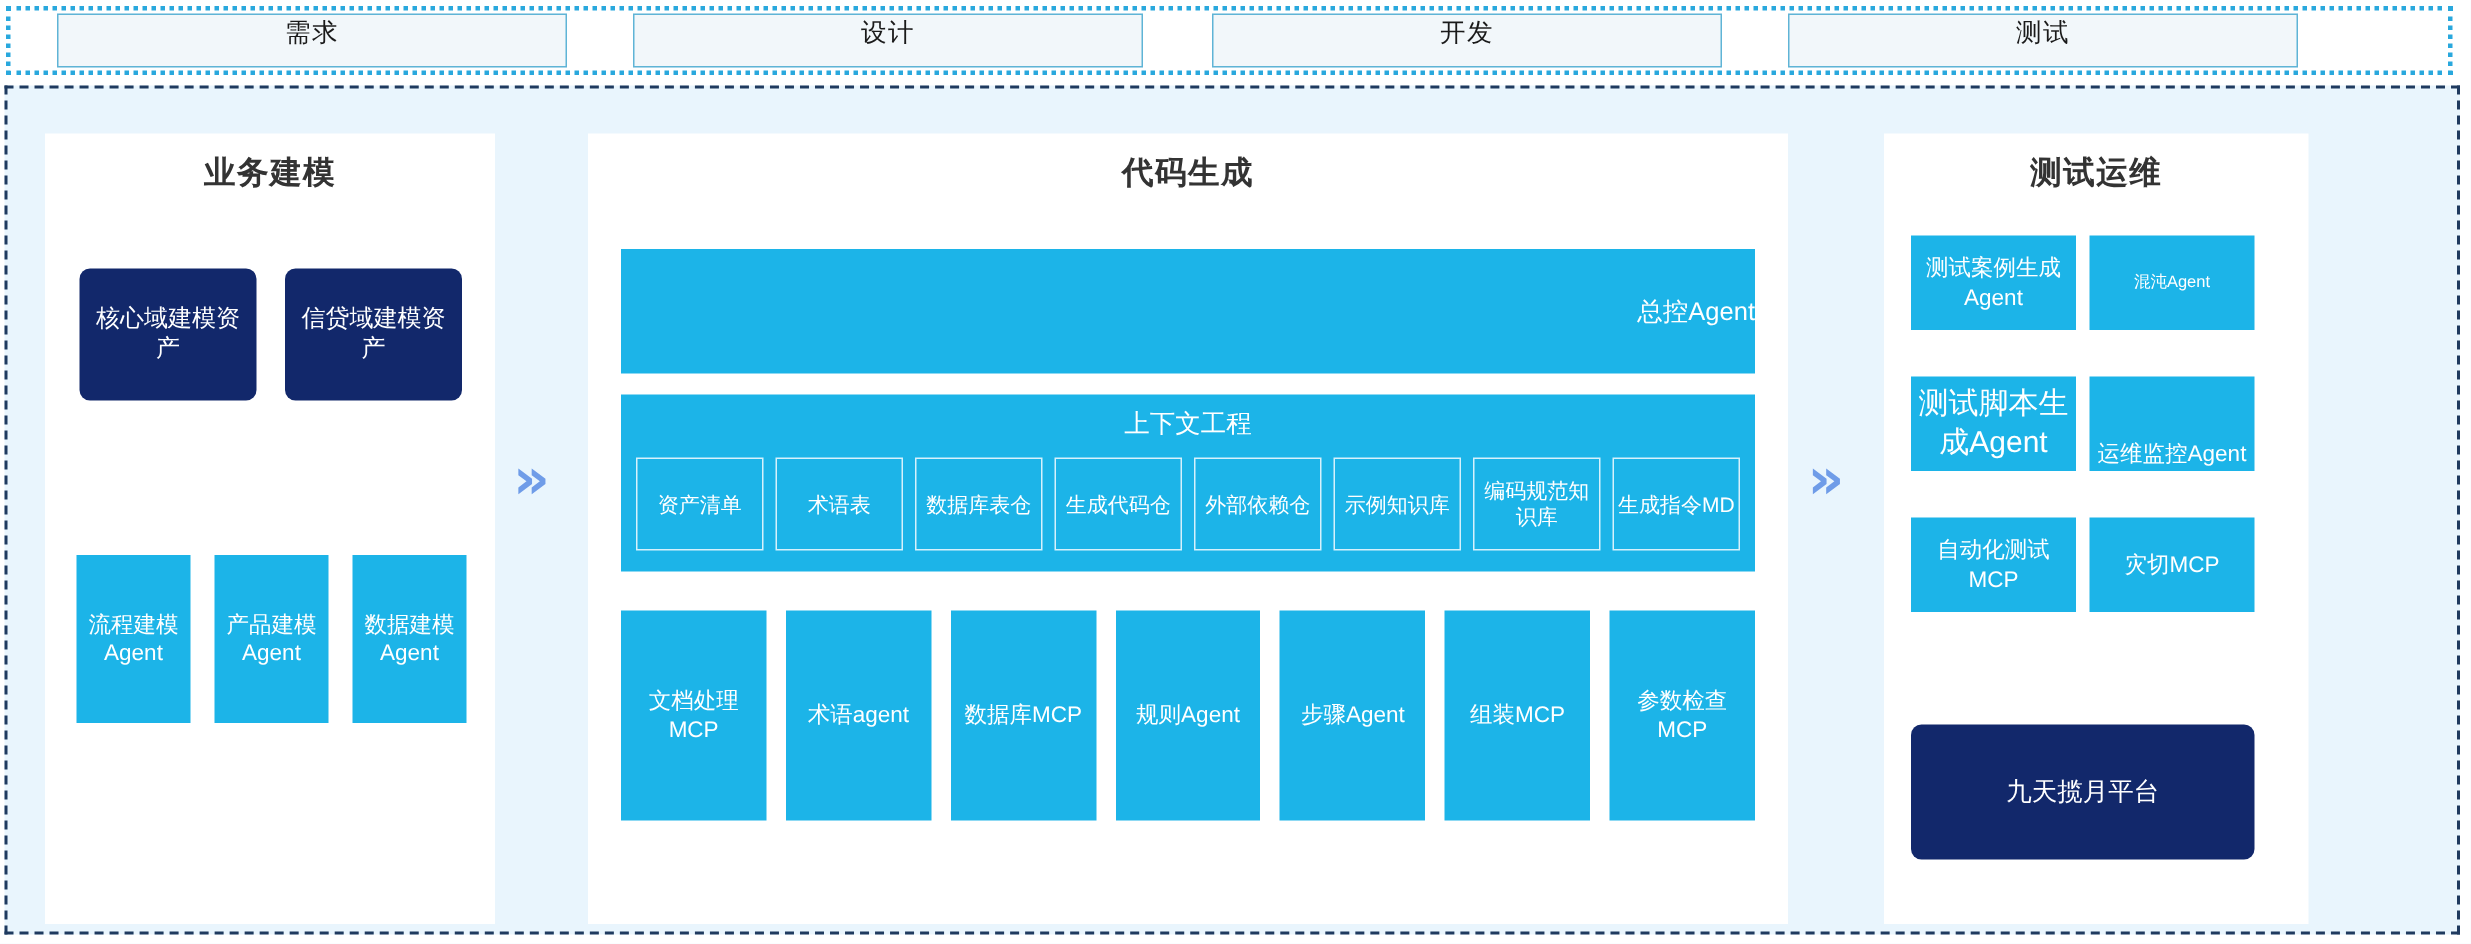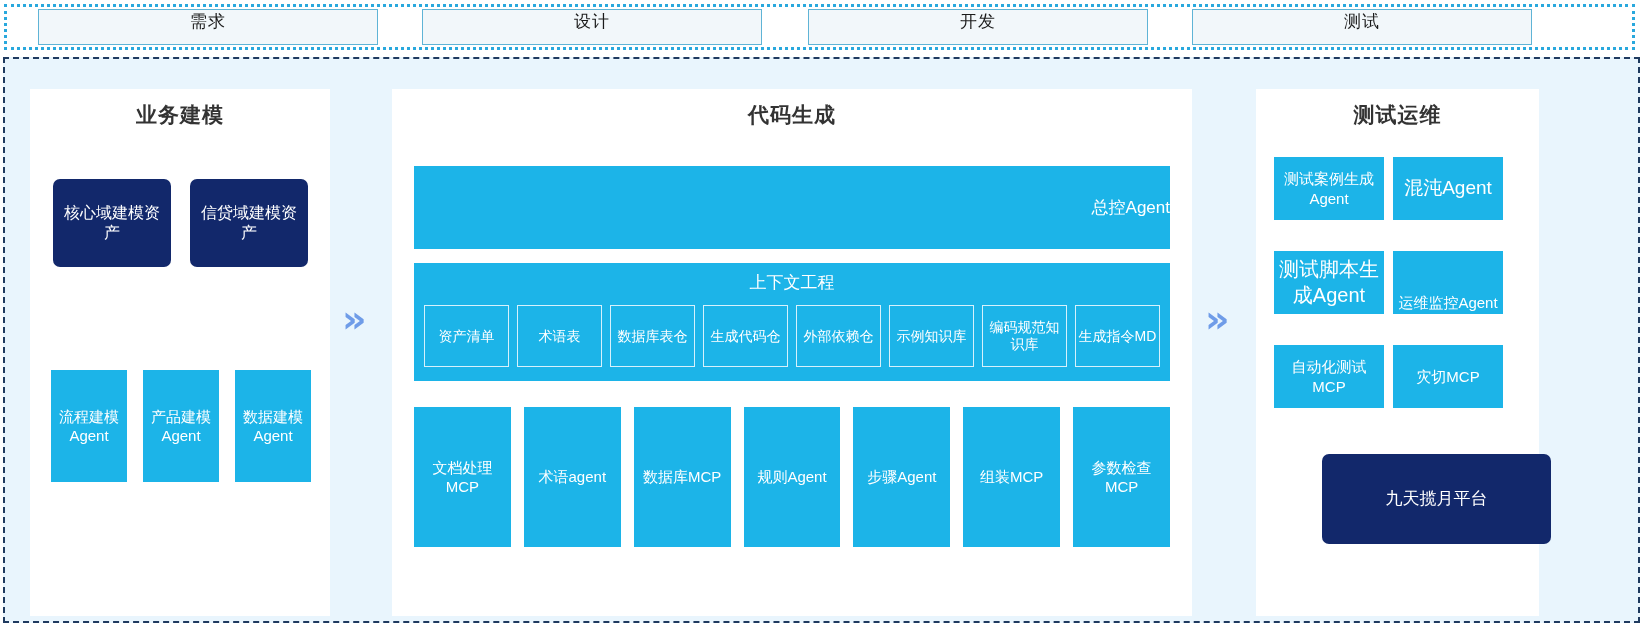--- a/index.html
+++ b/index.html
@@ -150,27 +150,27 @@
     font-size: 15px;
     display: flex; align-items: center; justify-content: center;
     text-align: center;
     line-height: 1.28;
     padding: 2px 3px;
     box-sizing: border-box;
   }
 
   
   #t-0 { left: 18px;  top: 68px;  width: 110px; height: 63px; font-size: 15px; }
-  #t-1 { left: 137px; top: 68px;  width: 110px; height: 63px; font-size: 19px; }
+  #t-1 { left: 137px; top: 68px;  width: 110px; height: 63px; font-size: 11px; }
   #t-2 { left: 18px;  top: 162px; width: 110px; height: 63px; font-size: 20px; }
   #t-3 { left: 137px; top: 162px; width: 110px; height: 63px; font-size: 15px; align-items: flex-end; }
   #t-4 { left: 18px;  top: 256px; width: 110px; height: 63px; font-size: 15px; }
   #t-5 { left: 137px; top: 256px; width: 110px; height: 63px; font-size: 15px; }
   #platform-card {
-    left: 18px; top: 365px; width: 229px; height: 90px; font-size: 17px; margin-left: 48px;
+    left: 18px; top: 394px; width: 229px; height: 90px; font-size: 17px;
   }
 
   
   .chevron {
     position: absolute;
     color: #6f9ce8;
     font-size: 38px;
     font-weight: bold;
     line-height: 1;
     font-family: "DejaVu Sans", sans-serif;

